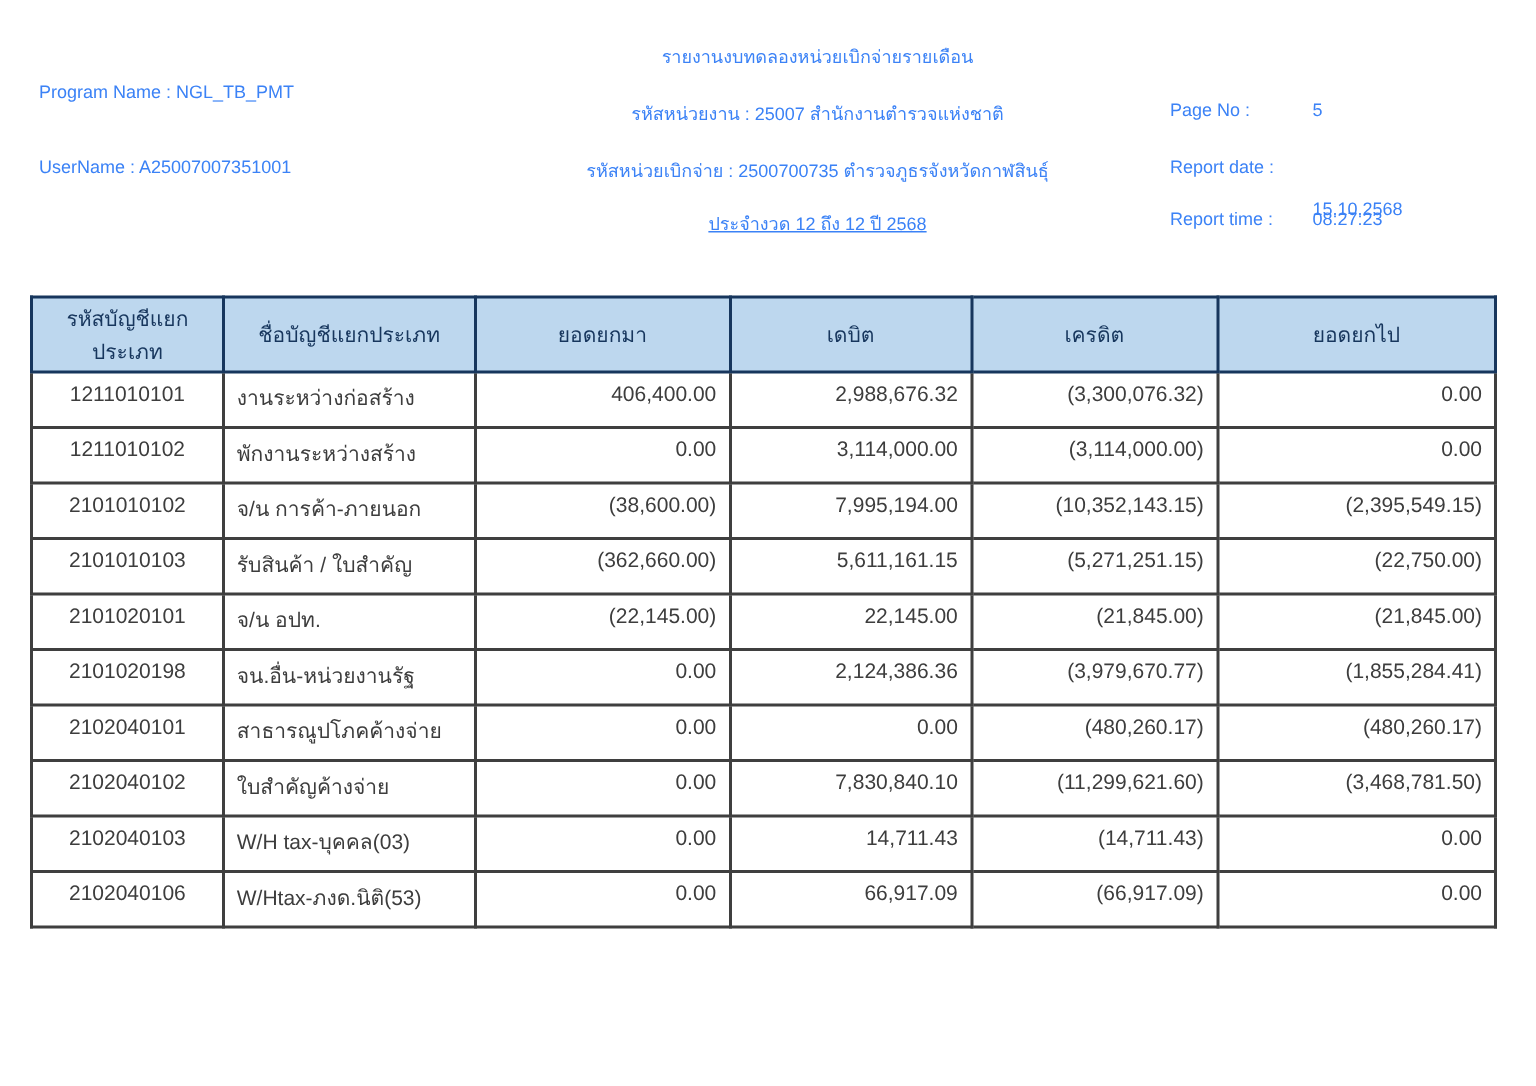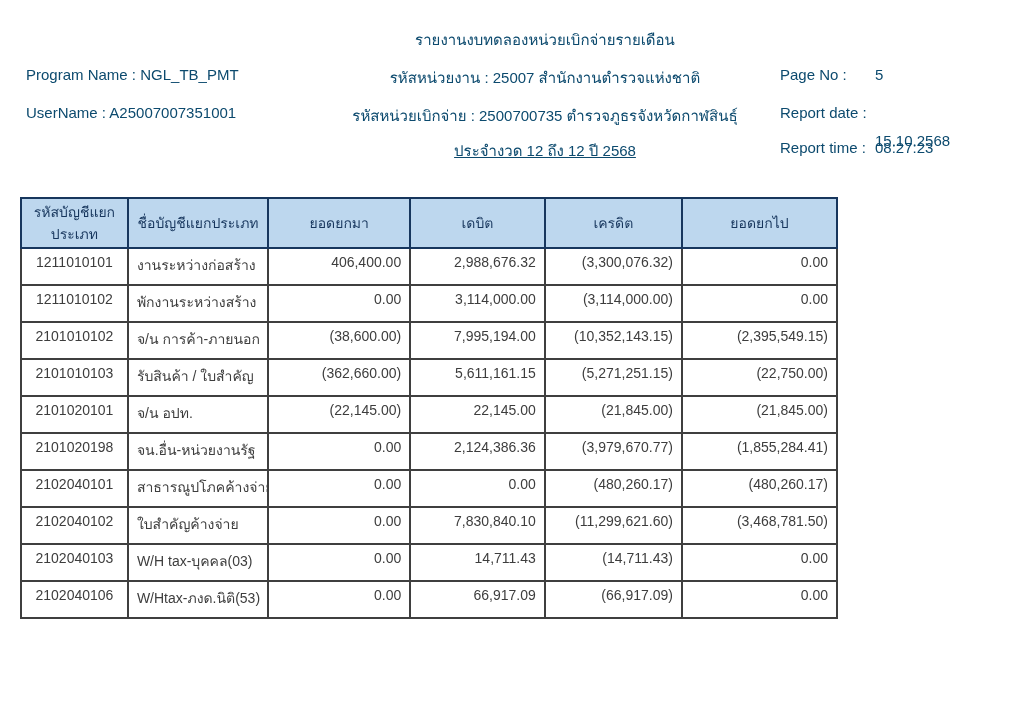--- a/index.html
+++ b/index.html
@@ -7,33 +7,33 @@
   body {
     position: relative;
     background: #ffffff;
     font-family: "Liberation Sans", "DejaVu Sans", sans-serif;
     color: #3d3d3d;
     overflow: hidden;
   }
   .abs { position: absolute; }
 
   
-  .hdr-line { font-size: 15px; color: #0c4a6e; white-space: nowrap; }
+  .hdr-line { font-size: 12px; color: #3b82f6; white-space: nowrap; }
   .hdr-center {
     left: 90px; width: 910px; text-align: center;
   }
   .hdr-left { left: 26px; }
   .hdr-right-label { left: 780px; }
   .hdr-right-value { left: 875px; }
 
   
   table.report {
     position: absolute;
     left: 20px; top: 197px;
-    width: 818px;
+    width: 978px;
     border-collapse: collapse;
     table-layout: fixed;
     font-size: 14px;
   }
   table.report col.c0 { width: 13.1%; }
   table.report col.c1 { width: 17.2%; }
   table.report col.c2 { width: 17.4%; }
   table.report col.c3 { width: 16.5%; }
   table.report col.c4 { width: 16.8%; }
   table.report col.c5 { width: 19.0%; }
@@ -59,21 +59,21 @@
   }
   td.col-code { text-align: center; padding-left: 7px; }
   td.col-name { text-align: left; padding-left: 6px; }
   td.col-num  { text-align: right; padding-right: 8px; }
 </style>
 </head>
 <body>
 
 <div class="abs hdr-line hdr-center" style="top:28px;">รายงานงบทดลองหน่วยเบิกจ่ายรายเดือน</div>
 
-<div class="abs hdr-line hdr-left" style="top:66px;">Program Name : NGL_TB_PMT</div>
+<div class="abs hdr-line hdr-left" style="top:54px;">Program Name : NGL_TB_PMT</div>
 <div class="abs hdr-line hdr-center" style="top:66px;">รหัสหน่วยงาน : 25007 สำนักงานตำรวจแห่งชาติ</div>
 <div class="abs hdr-line hdr-right-label" style="top:66px;">Page No :</div>
 <div class="abs hdr-line hdr-right-value" style="top:66px;">5</div>
 
 <div class="abs hdr-line hdr-left" style="top:104px;">UserName : A25007007351001</div>
 <div class="abs hdr-line hdr-center" style="top:104px;">รหัสหน่วยเบิกจ่าย : 2500700735 ตำรวจภูธรจังหวัดกาฬสินธุ์</div>
 <div class="abs hdr-line hdr-right-label" style="top:104px;">Report date :</div>
 <div class="abs hdr-line hdr-right-value" style="top:104px;margin-top:28px;">15.10.2568</div>
 
 <div class="abs hdr-line hdr-center" style="top:139px;text-decoration:underline;">ประจำงวด 12 ถึง 12 ปี 2568</div>

